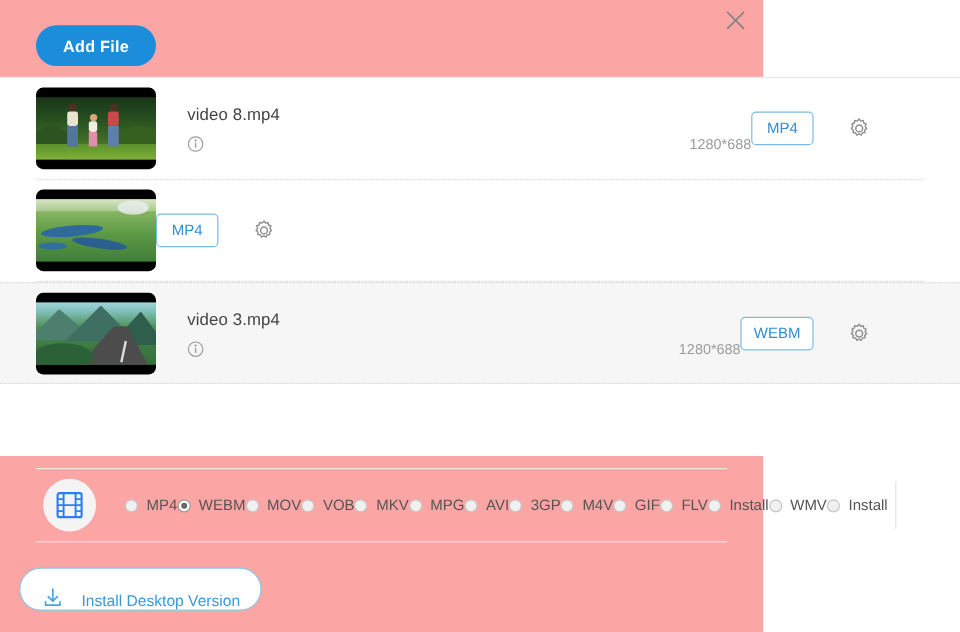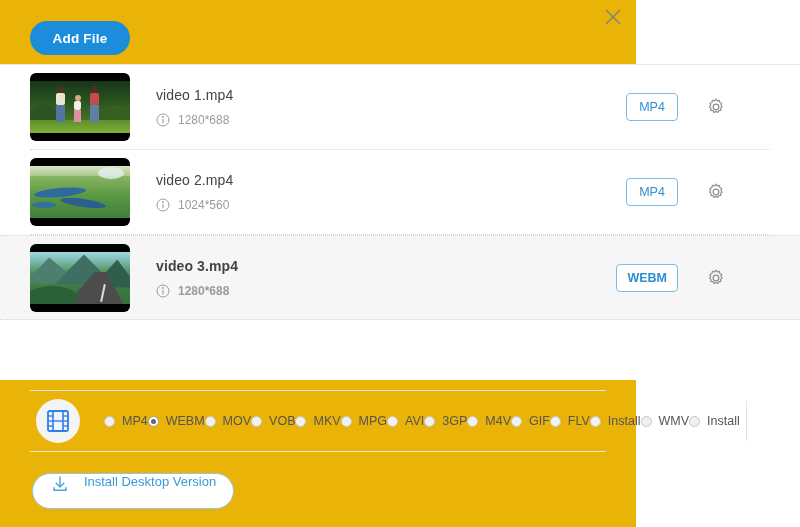--- a/index.html
+++ b/index.html
@@ -5,21 +5,21 @@
   * { box-sizing: border-box; margin: 0; padding: 0; }
   html, body {
     width: 800px; height: 527px;
     background: #ffffff;
     font-family: "Liberation Sans", sans-serif;
     overflow: hidden;
   }
   .app {
     position: relative;
     width: 636px; height: 527px;
-    background: #eab308;
+    background: #fca5a5;
   }
 
   
   .close-btn {
     position: absolute;
     top: 4px; right: 10px;
     width: 26px; height: 26px;
     display: flex; align-items: center; justify-content: center;
     cursor: pointer;
   }
@@ -59,21 +59,21 @@
     align-items: center;
     border-bottom: 1px dotted #d8d8d8;
   }
   .file-row.selected {
     background: #f6f6f6;
     margin: 0;
     padding: 0 30px;
     border-top: 1px dotted #d8d8d8;
     border-bottom: 1px dotted #d8d8d8;
   }
-  .file-row:last-child { border-bottom: 1px dotted #d8d8d8; font-weight: bold; }
+  .file-row:last-child { border-bottom: 1px dotted #d8d8d8; }
 
   .thumb {
     position: relative;
     width: 100px; height: 68px;
     border-radius: 6px;
     overflow: hidden;
     background: #000;
     flex: 0 0 auto;
   }
   .thumb .band {
@@ -139,21 +139,21 @@
     flex: 1 1 auto;
     margin-left: 26px;
   }
   .file-name {
     font-size: 14px;
     color: #444444;
     margin-bottom: 10px;
     letter-spacing: .1px;
   }
   .file-res-line {
-    display: flex; align-items: center;
+    display: flex; align-items: center; justify-content: space-between;
   }
   .info-icon { margin-right: 8px; display:block; }
   .file-res {
     font-size: 12px;
     color: #9b9b9b;
   }
 
   .fmt-badge {
     flex: 0 0 auto;
     min-width: 52px;
@@ -233,26 +233,26 @@
   .panel-divider {
     width: 1px; height: 40px;
     background: #e3e3e3;
     margin: 0 22px 0 6px;
     flex: 0 0 auto;
   }
 
   
   .install-btn {
     position: absolute;
-    left: 32px; top: 473px;
+    left: 16px; top: 473px;
     width: 202px; height: 36px;
     border: 1px solid #8cc6e8;
     border-radius: 18px;
     background: #fff;
-    display: flex; align-items: flex-start; justify-content: center;
+    display: flex; align-items: flex-end; justify-content: center;
     cursor: pointer;
   }
   .install-btn .dl { margin-right: 14px; display:block; }
   .install-label {
     font-size: 13px;
     color: #3a9ad9;
   }
   .convert-btn {
     position: absolute;
     right: 30px; top: 473px;
@@ -300,21 +300,21 @@
               <div class="legs"></div>
             </div>
           <div class="p pC">
               <div class="head"></div>
               <div class="torso"></div>
               <div class="legs"></div>
             </div>
         </div>
       </div>
       <div class="file-meta">
-        <div class="file-name">video 1.mp4</div>
+        <div class="file-name">video 8.mp4</div>
         <div class="file-res-line">
           <svg class="info-icon" width="14" height="14" viewBox="0 0 14 14">
             <circle cx="7" cy="7" r="6" fill="none" stroke="#9b9b9b" stroke-width="1"></circle>
             <circle cx="7" cy="4" r="0.9" fill="#9b9b9b"></circle>
             <line x1="7" y1="6" x2="7" y2="10.2" stroke="#9b9b9b" stroke-width="1.1"></line>
           </svg>
           <span class="file-res">1280*688</span>
         </div>
       </div>
       <div class="fmt-badge">MP4</div>
@@ -327,31 +327,20 @@
     </div>
 
     <div class="file-row">
       <div class="thumb t2">
         <div class="band">
           <div class="hz"></div>
             <div class="cl"></div>
           <div class="w1"></div>
             <div class="w2"></div>
             <div class="w3"></div>
-        </div>
-      </div>
-      <div class="file-meta">
-        <div class="file-name">video 2.mp4</div>
-        <div class="file-res-line">
-          <svg class="info-icon" width="14" height="14" viewBox="0 0 14 14">
-            <circle cx="7" cy="7" r="6" fill="none" stroke="#9b9b9b" stroke-width="1"></circle>
-            <circle cx="7" cy="4" r="0.9" fill="#9b9b9b"></circle>
-            <line x1="7" y1="6" x2="7" y2="10.2" stroke="#9b9b9b" stroke-width="1.1"></line>
-          </svg>
-          <span class="file-res">1024*560</span>
         </div>
       </div>
       <div class="fmt-badge">MP4</div>
       <div class="gear-btn">
         <svg width="20" height="20" viewBox="0 0 24 24">
           <path d="M12 8.6a3.4 3.4 0 100 6.8 3.4 3.4 0 000-6.8z" fill="none" stroke="#8e8e8e" stroke-width="1.5"></path>
           <path d="M12 2.6l1.5 2.1 2.5-.6.5 2.5 2.4 1-1 2.4 1.6 2-2 1.6.3 2.6-2.6.2-1.2 2.3-2.2-1.3-2.2 1.3-1.2-2.3-2.6-.2.3-2.6-2-1.6 1.6-2-1-2.4 2.4-1 .5-2.5 2.5.6z" fill="none" stroke="#8e8e8e" stroke-width="1.4" stroke-linejoin="round"></path>
         </svg>
       </div>
     </div>

